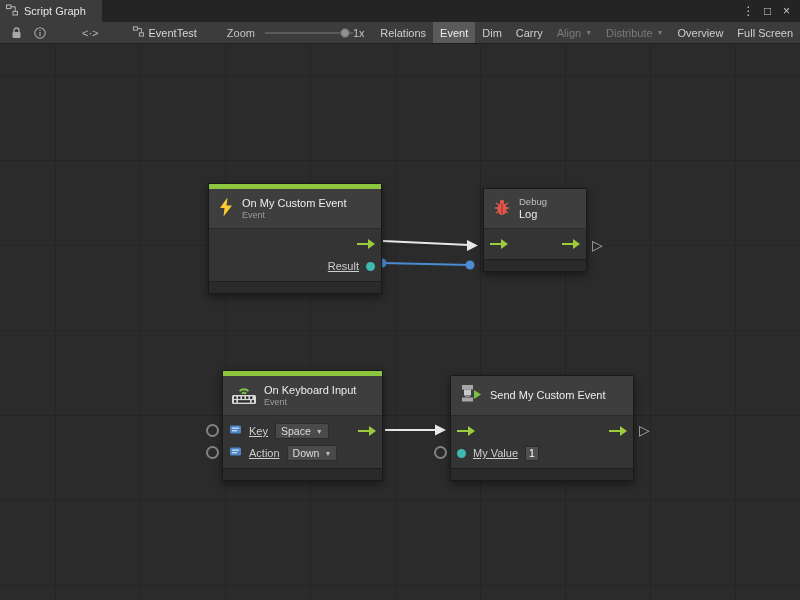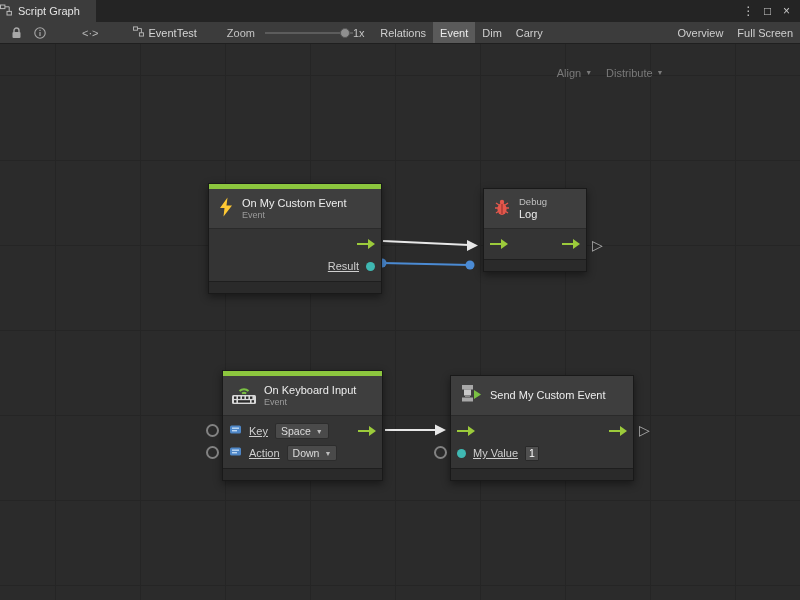--- a/index.html
+++ b/index.html
@@ -1,37 +1,37 @@
 <!DOCTYPE html>
 <html><head>
 <meta charset="utf-8">
 <style>
   * { margin:0; padding:0; box-sizing:border-box; }
   html,body { width:800px; height:600px; overflow:hidden; }
   body { font-family:"Liberation Sans","DejaVu Sans",sans-serif; background:#2b2b2b; position:relative; }
 
   
   .titlebar { position:absolute; top:0; left:0; width:800px; height:22px; background:#242424; display:flex; align-items:center; z-index:30; }
-  .tab { height:22px; background:#3c3c3c; display:flex; align-items:center; gap:6px; padding:0 16px 0 0; font-size:11px; color:#e4e4e4; cursor:pointer; }
+  .tab { height:22px; background:#3c3c3c; display:flex; align-items:center; gap:6px; padding:0 16px 0 6px; font-size:11px; color:#e4e4e4; cursor:pointer; }
   .win-controls { margin-left:auto; display:flex; align-items:center; gap:2px; padding-right:5px; color:#c8c8c8; }
   .win-controls span { width:17px; text-align:center; font-size:12px; cursor:pointer; }
 
   
   .toolbar { position:absolute; top:22px; left:0; width:800px; height:22px; background:#3c3c3c; border-bottom:1px solid #1f1f1f; display:flex; align-items:center; font-size:11px; color:#cfcfcf; padding-left:4px; z-index:29; }
   .tb-icon { width:24px; height:100%; display:flex; align-items:center; justify-content:center; cursor:pointer; }
   .tb-icon.code { width:auto; padding:0 6px; margin-left:24px; color:#b8b8b8; font-size:11px; }
   .graph-ref { display:flex; align-items:center; gap:5px; margin-left:28px; cursor:pointer; color:#d6d6d6; }
   .zoom-label { margin-left:30px; color:#c4c4c4; }
   .slider { width:88px; height:2px; background:#5c5c5c; position:relative; margin-left:10px; cursor:pointer; }
   .slider .handle { position:absolute; right:3px; top:-4px; width:10px; height:10px; border-radius:50%; background:#8f8f8f; border:1px solid #555; }
   .zoom-value { margin-left:0; color:#c4c4c4; }
   .tb-buttons { margin-left:auto; display:flex; height:100%; }
   .tb-btn { height:100%; display:flex; align-items:center; padding:0 7px; cursor:pointer; white-space:nowrap; }
   .tb-btn.active { background:#5a5a5a; color:#ececec; }
-  .tb-btn.disabled { color:#7a7a7a; cursor:default;margin-top:40px; }
+  .tb-btn.disabled { color:#7a7a7a; cursor:default; }
   .tb-btn .caret { font-size:7px; margin-left:4px; }
 
   
   .canvas { position:absolute; top:44px; left:0; width:800px; height:592px; background-color:#2b2b2b;
     background-image: linear-gradient(to right,#252525 1px,transparent 1px), linear-gradient(to bottom,#252525 1px,transparent 1px);
     background-size:85px 85px; background-position:55px 31px; overflow:hidden; }
   .wires { position:absolute; top:0; left:0; z-index:1; pointer-events:none; }
 
   
   .node { position:absolute; background:#343434; border:1px solid #191919; box-shadow:0 3px 8px rgba(0,0,0,.45); z-index:2; }

